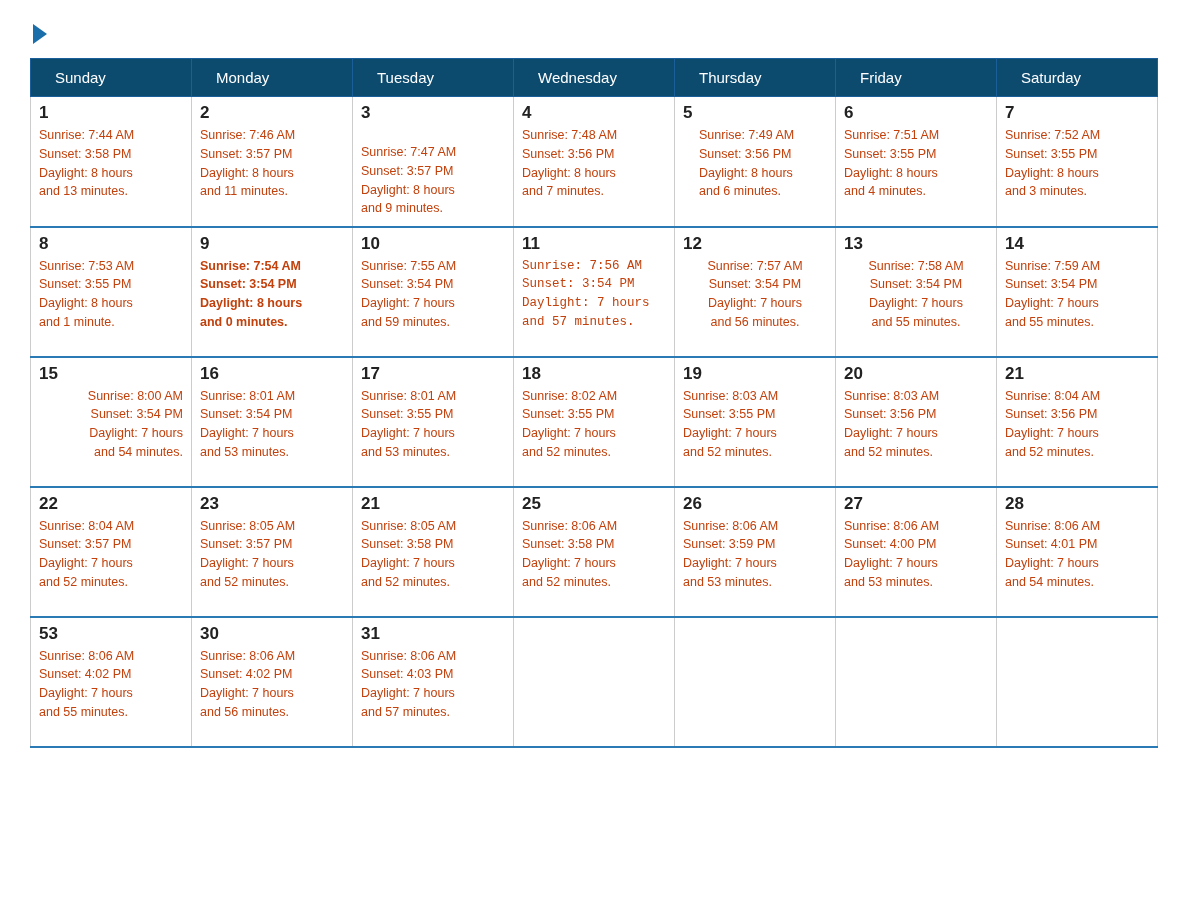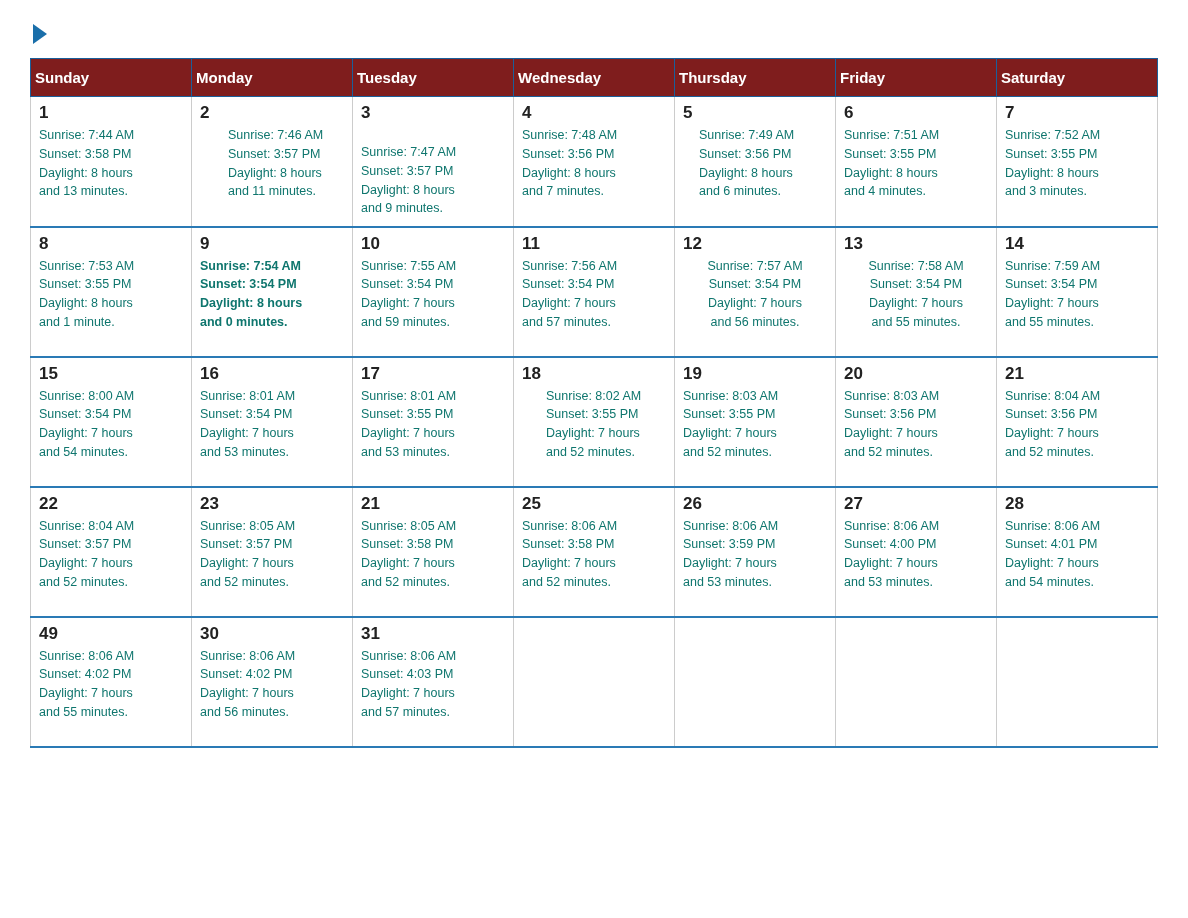--- a/index.html
+++ b/index.html
@@ -60,25 +60,25 @@
       font-size: 22px;
       color: #555;
       margin-top: 4px;
     }
     table {
       width: 100%;
       border-collapse: collapse;
       table-layout: fixed;
     }
     thead th {
-      background: #7f1d1d;
+      background: #0c4a6e;
       color: #fff;
       font-size: 15px;
-      font-weight: bold;
-      padding: 10px 4px;
+      font-weight: normal;
+      padding: 10px 24px;
       text-align: left;
       border: 1px solid #1a5f9a;
     }
     tbody td {
       vertical-align: top;
       border: 1px solid #ccc;
       padding: 6px 8px;
       font-size: 13px;
       color: #333;
       min-height: 90px;
@@ -90,21 +90,21 @@
     .day-num {
       font-size: 17px;
       font-weight: bold;
       color: #222;
       display: block;
       margin-bottom: 3px;
     }
     .day-info {
       font-size: 12.5px;
       line-height: 1.5;
-      color: #0f766e;
+      color: #c2410c;
     }
     .empty-cell {
       background: #fff;
     }
   </style>
 </head>
 <body>
 
 <div class="header">
   <div class="logo">
@@ -136,21 +136,21 @@
   <tr>
         <td>
           <span class="day-num">1</span>
           <div class="day-info" style="white-space: pre-line;">Sunrise: 7:44 AM
 Sunset: 3:58 PM
 Daylight: 8 hours
 and 13 minutes.</div>
         </td>
         <td>
           <span class="day-num">2</span>
-          <div class="day-info" style="white-space: pre-line; margin-left: 28px;">Sunrise: 7:46 AM
+          <div class="day-info" style="white-space: pre-line;">Sunrise: 7:46 AM
 Sunset: 3:57 PM
 Daylight: 8 hours
 and 11 minutes.</div>
         </td>
         <td>
           <span class="day-num">3</span>
           <div class="day-info" style="white-space: pre-line; margin-top: 20px;">Sunrise: 7:47 AM
 Sunset: 3:57 PM
 Daylight: 8 hours
 and 9 minutes.</div>
@@ -201,21 +201,21 @@
         </td>
         <td>
           <span class="day-num">10</span>
           <div class="day-info" style="white-space: pre-line;">Sunrise: 7:55 AM
 Sunset: 3:54 PM
 Daylight: 7 hours
 and 59 minutes.</div>
         </td>
         <td>
           <span class="day-num">11</span>
-          <div class="day-info" style="white-space: pre-line;">Sunrise: 7:56 AM
+          <div class="day-info" style="white-space: pre-line; font-family: Liberation Mono, monospace;">Sunrise: 7:56 AM
 Sunset: 3:54 PM
 Daylight: 7 hours
 and 57 minutes.</div>
         </td>
         <td>
           <span class="day-num">12</span>
           <div class="day-info" style="white-space: pre-line; text-align: center;">Sunrise: 7:57 AM
 Sunset: 3:54 PM
 Daylight: 7 hours
 and 56 minutes.</div>
@@ -231,42 +231,42 @@
           <span class="day-num">14</span>
           <div class="day-info" style="white-space: pre-line;">Sunrise: 7:59 AM
 Sunset: 3:54 PM
 Daylight: 7 hours
 and 55 minutes.</div>
         </td>
       </tr>
       <tr>
         <td>
           <span class="day-num">15</span>
-          <div class="day-info" style="white-space: pre-line;">Sunrise: 8:00 AM
+          <div class="day-info" style="white-space: pre-line; text-align: right;">Sunrise: 8:00 AM
 Sunset: 3:54 PM
 Daylight: 7 hours
 and 54 minutes.</div>
         </td>
         <td>
           <span class="day-num">16</span>
           <div class="day-info" style="white-space: pre-line;">Sunrise: 8:01 AM
 Sunset: 3:54 PM
 Daylight: 7 hours
 and 53 minutes.</div>
         </td>
         <td>
           <span class="day-num">17</span>
           <div class="day-info" style="white-space: pre-line;">Sunrise: 8:01 AM
 Sunset: 3:55 PM
 Daylight: 7 hours
 and 53 minutes.</div>
         </td>
         <td>
           <span class="day-num">18</span>
-          <div class="day-info" style="white-space: pre-line; margin-left: 24px;">Sunrise: 8:02 AM
+          <div class="day-info" style="white-space: pre-line;">Sunrise: 8:02 AM
 Sunset: 3:55 PM
 Daylight: 7 hours
 and 52 minutes.</div>
         </td>
         <td>
           <span class="day-num">19</span>
           <div class="day-info" style="white-space: pre-line;">Sunrise: 8:03 AM
 Sunset: 3:55 PM
 Daylight: 7 hours
 and 52 minutes.</div>
@@ -332,21 +332,21 @@
         <td>
           <span class="day-num">28</span>
           <div class="day-info" style="white-space: pre-line;">Sunrise: 8:06 AM
 Sunset: 4:01 PM
 Daylight: 7 hours
 and 54 minutes.</div>
         </td>
       </tr>
       <tr>
         <td>
-          <span class="day-num">49</span>
+          <span class="day-num">53</span>
           <div class="day-info" style="white-space: pre-line;">Sunrise: 8:06 AM
 Sunset: 4:02 PM
 Daylight: 7 hours
 and 55 minutes.</div>
         </td>
         <td>
           <span class="day-num">30</span>
           <div class="day-info" style="white-space: pre-line;">Sunrise: 8:06 AM
 Sunset: 4:02 PM
 Daylight: 7 hours

